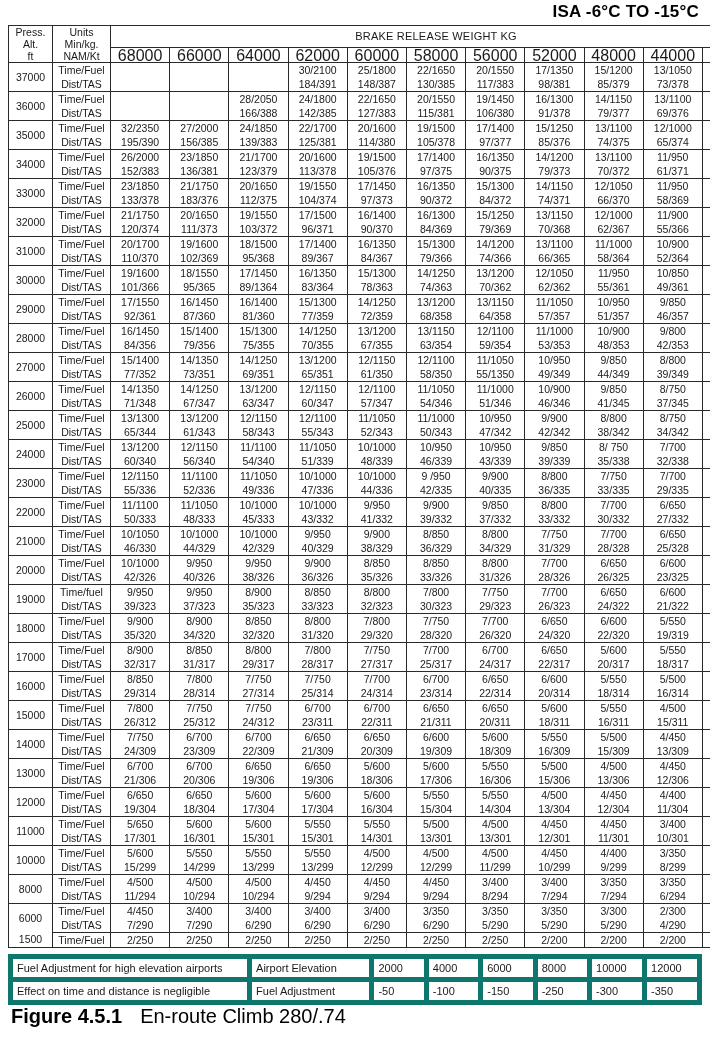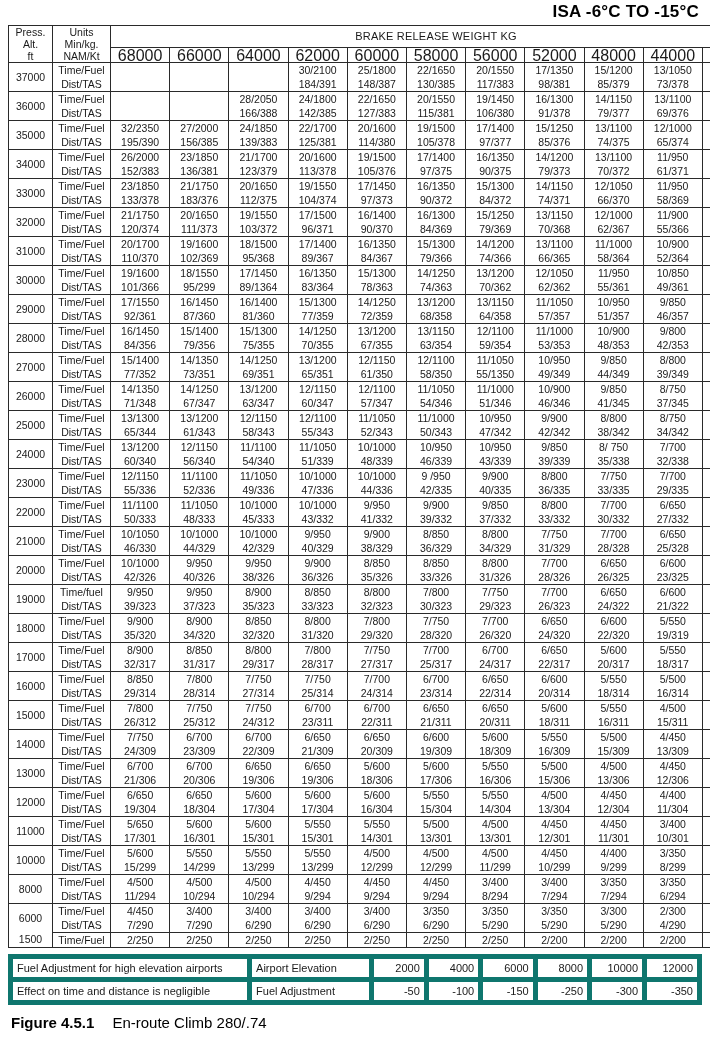--- a/index.html
+++ b/index.html
@@ -94,26 +94,26 @@
     table-layout: fixed;
   }
   table.adjust td {
     border: 5px solid #0f766e;
     padding: 1px 4px;
     height: 16px;
     white-space: nowrap;
   }
   td.adj-note  { width: 228px; text-align: left; }
   td.adj-label { width: 112px; text-align: left; }
-  td.adj-val   { width: 43px; text-align: right; }
+  td.adj-val   { width: 43px; text-align: left; }
 
   
   .caption {
-    margin-top: 9px;
-    font-size: 15px;
+    margin-top: 0;
+    font-size: 20px;
     padding-left: 3px;
     color: #000;
   }
   .caption .fignum {
     font-weight: bold;
     margin-right: 18px;
   }
   .caption .figtext {
     font-weight: normal;
   }
@@ -385,21 +385,21 @@
           <td>14/1250</td>
           <td>13/1200</td>
           <td>12/1050</td>
           <td>11/950</td>
           <td>10/850</td>
           <td>9/800</td>
         </tr>
         <tr class="row-bot">
           <td class="units-cell">Dist/TAS</td>
           <td>101/366</td>
-          <td>95/299</td>
+          <td>95/365</td>
           <td>89/1364</td>
           <td>83/364</td>
           <td>78/363</td>
           <td>74/363</td>
           <td>70/362</td>
           <td>62/362</td>
           <td>55/361</td>
           <td>49/361</td>
           <td>43/360</td>
         </tr>

